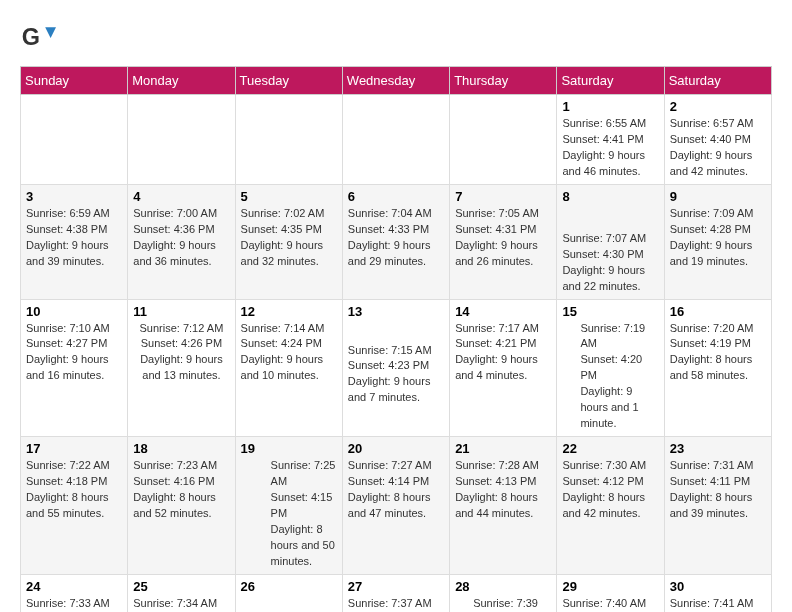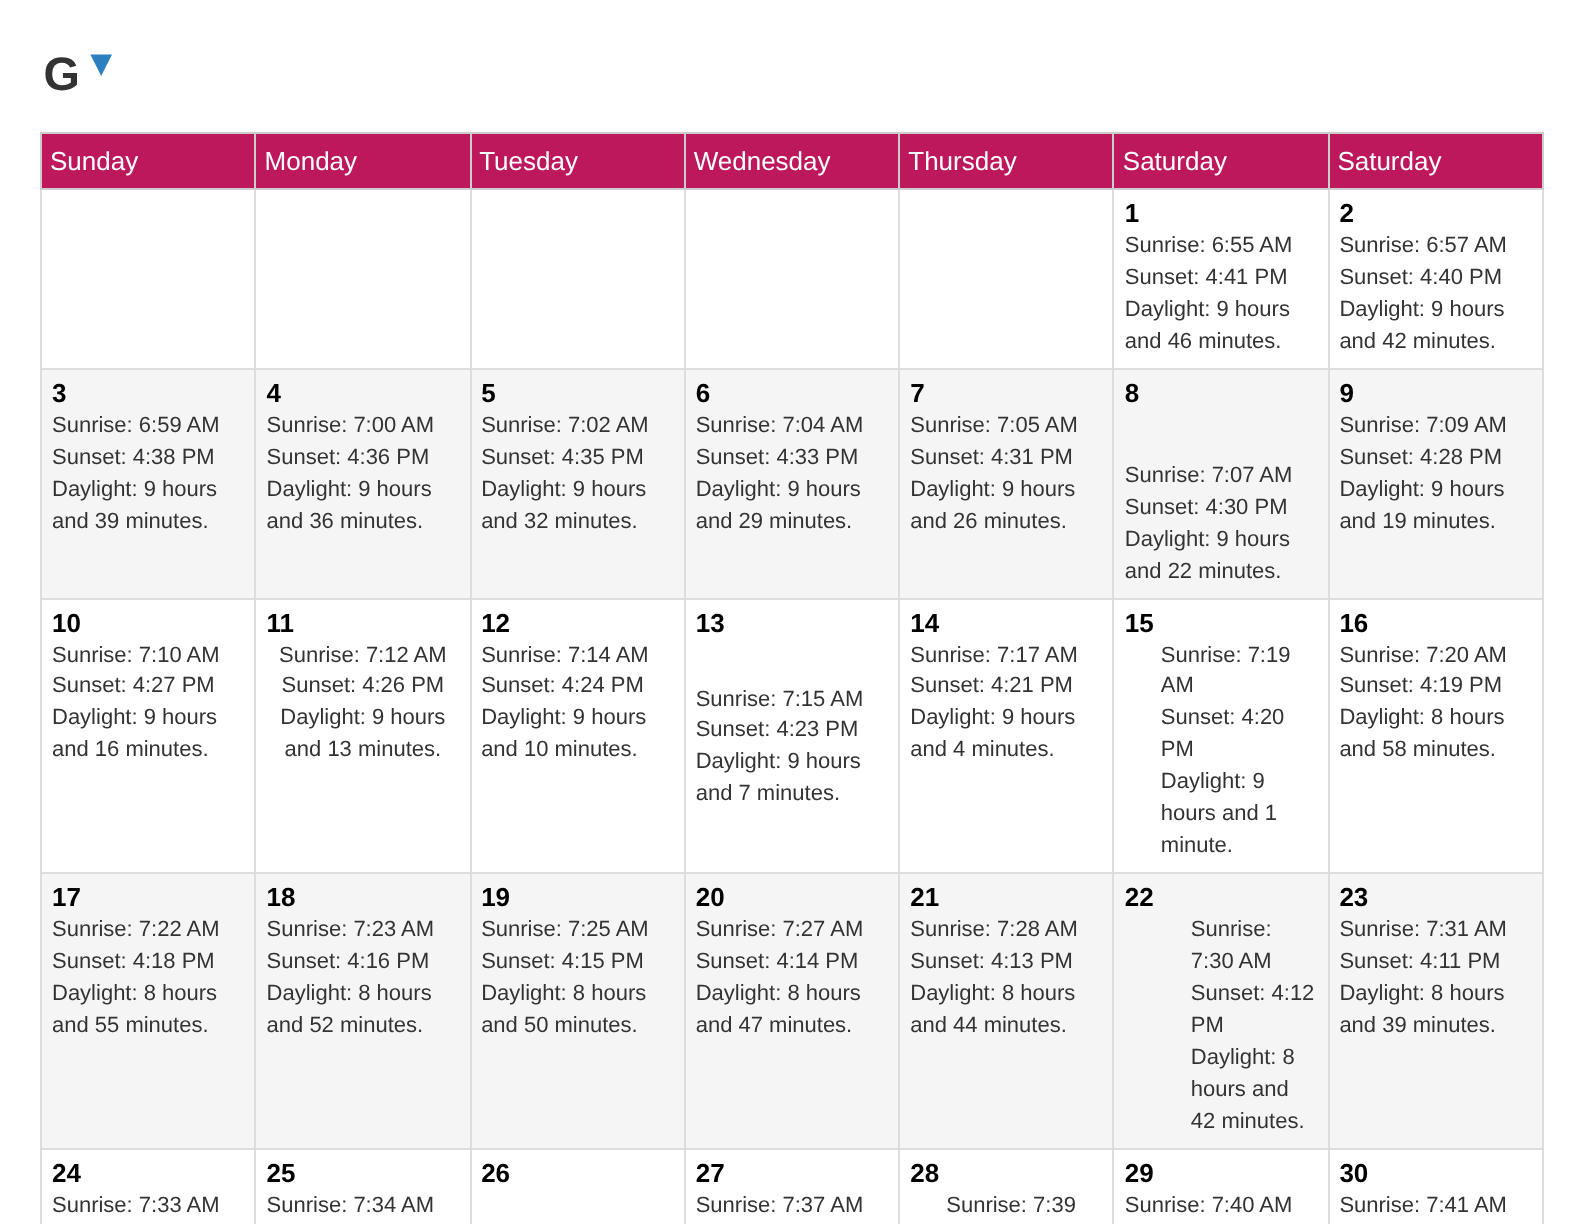--- a/index.html
+++ b/index.html
@@ -229,39 +229,39 @@
 Daylight: 8 hours and 55 minutes.</div>
         </td>
         <td>
           <span class="day-number">18</span>
           <div class="day-detail" style="white-space: pre-line;">Sunrise: 7:23 AM
 Sunset: 4:16 PM
 Daylight: 8 hours and 52 minutes.</div>
         </td>
         <td>
           <span class="day-number">19</span>
-          <div class="day-detail" style="white-space: pre-line;">Sunrise: 7:25 AM
+          <div class="day-detail" style="white-space: pre-line; margin-left: 30px;">Sunrise: 7:25 AM
 Sunset: 4:15 PM
 Daylight: 8 hours and 50 minutes.</div>
         </td>
         <td>
           <span class="day-number">20</span>
           <div class="day-detail" style="white-space: pre-line;">Sunrise: 7:27 AM
 Sunset: 4:14 PM
 Daylight: 8 hours and 47 minutes.</div>
         </td>
         <td>
           <span class="day-number">21</span>
           <div class="day-detail" style="white-space: pre-line;">Sunrise: 7:28 AM
 Sunset: 4:13 PM
 Daylight: 8 hours and 44 minutes.</div>
         </td>
         <td>
           <span class="day-number">22</span>
-          <div class="day-detail" style="white-space: pre-line; margin-left: 33px;">Sunrise: 7:30 AM
+          <div class="day-detail" style="white-space: pre-line;">Sunrise: 7:30 AM
 Sunset: 4:12 PM
 Daylight: 8 hours and 42 minutes.</div>
         </td>
         <td>
           <span class="day-number">23</span>
           <div class="day-detail" style="white-space: pre-line;">Sunrise: 7:31 AM
 Sunset: 4:11 PM
 Daylight: 8 hours and 39 minutes.</div>
         </td>
       </tr>

